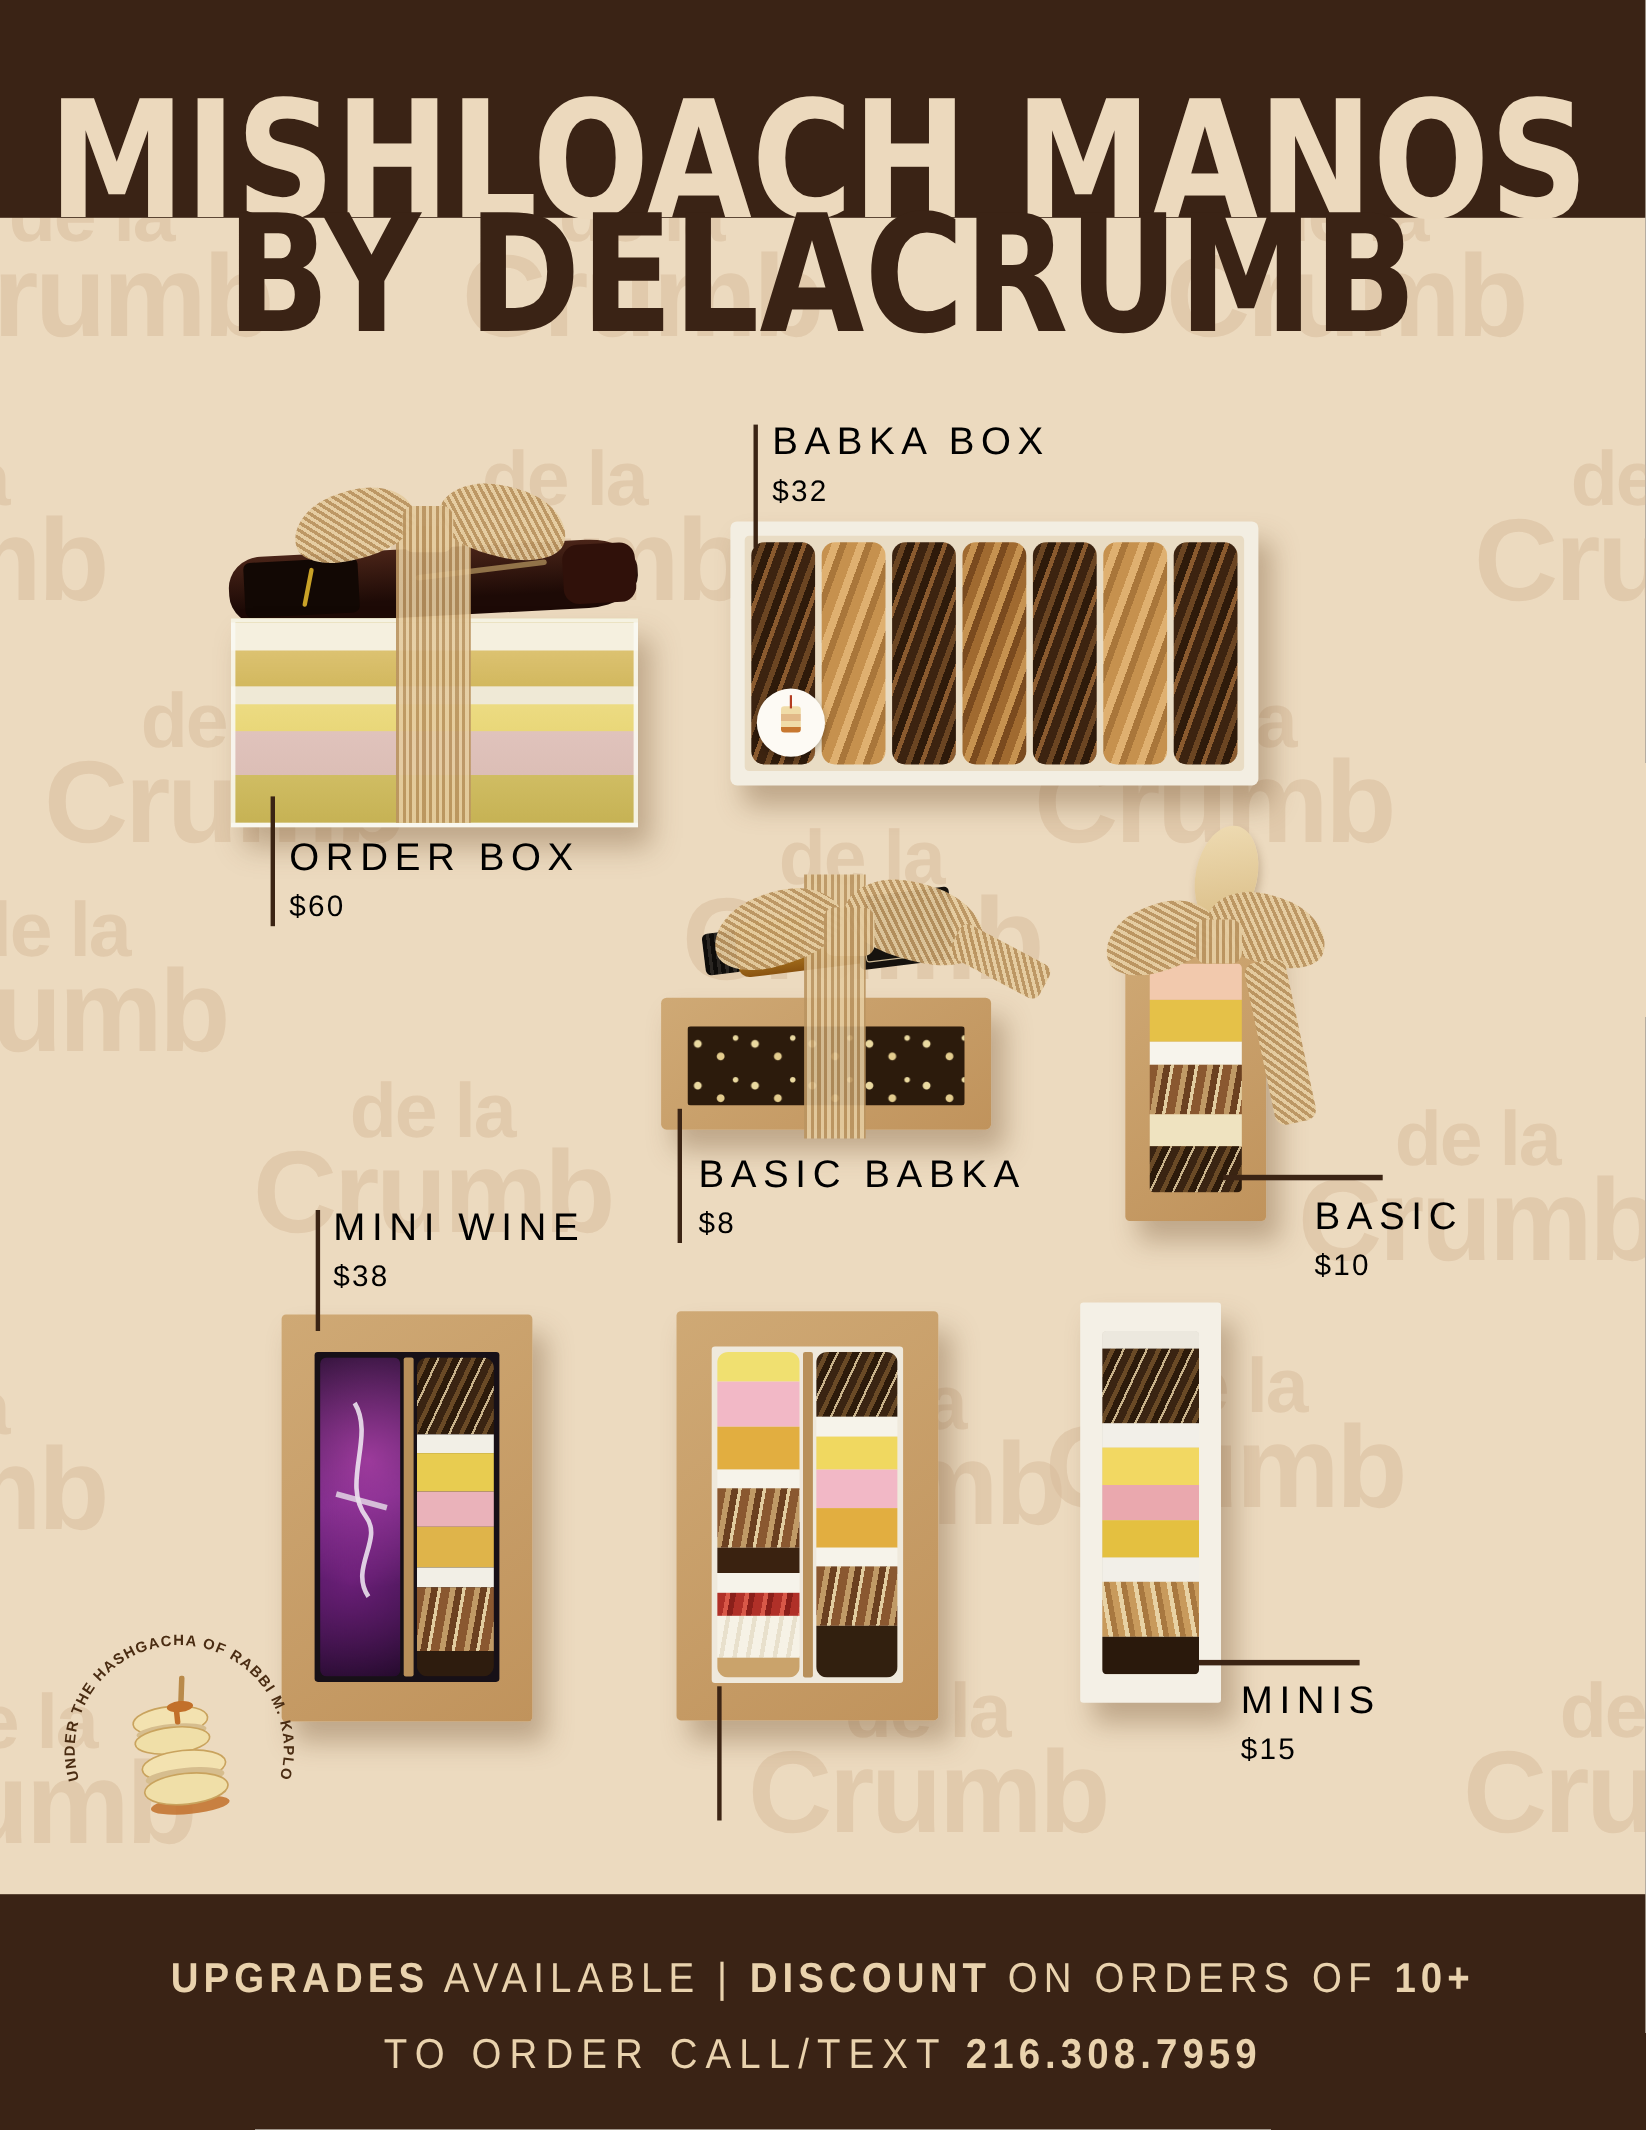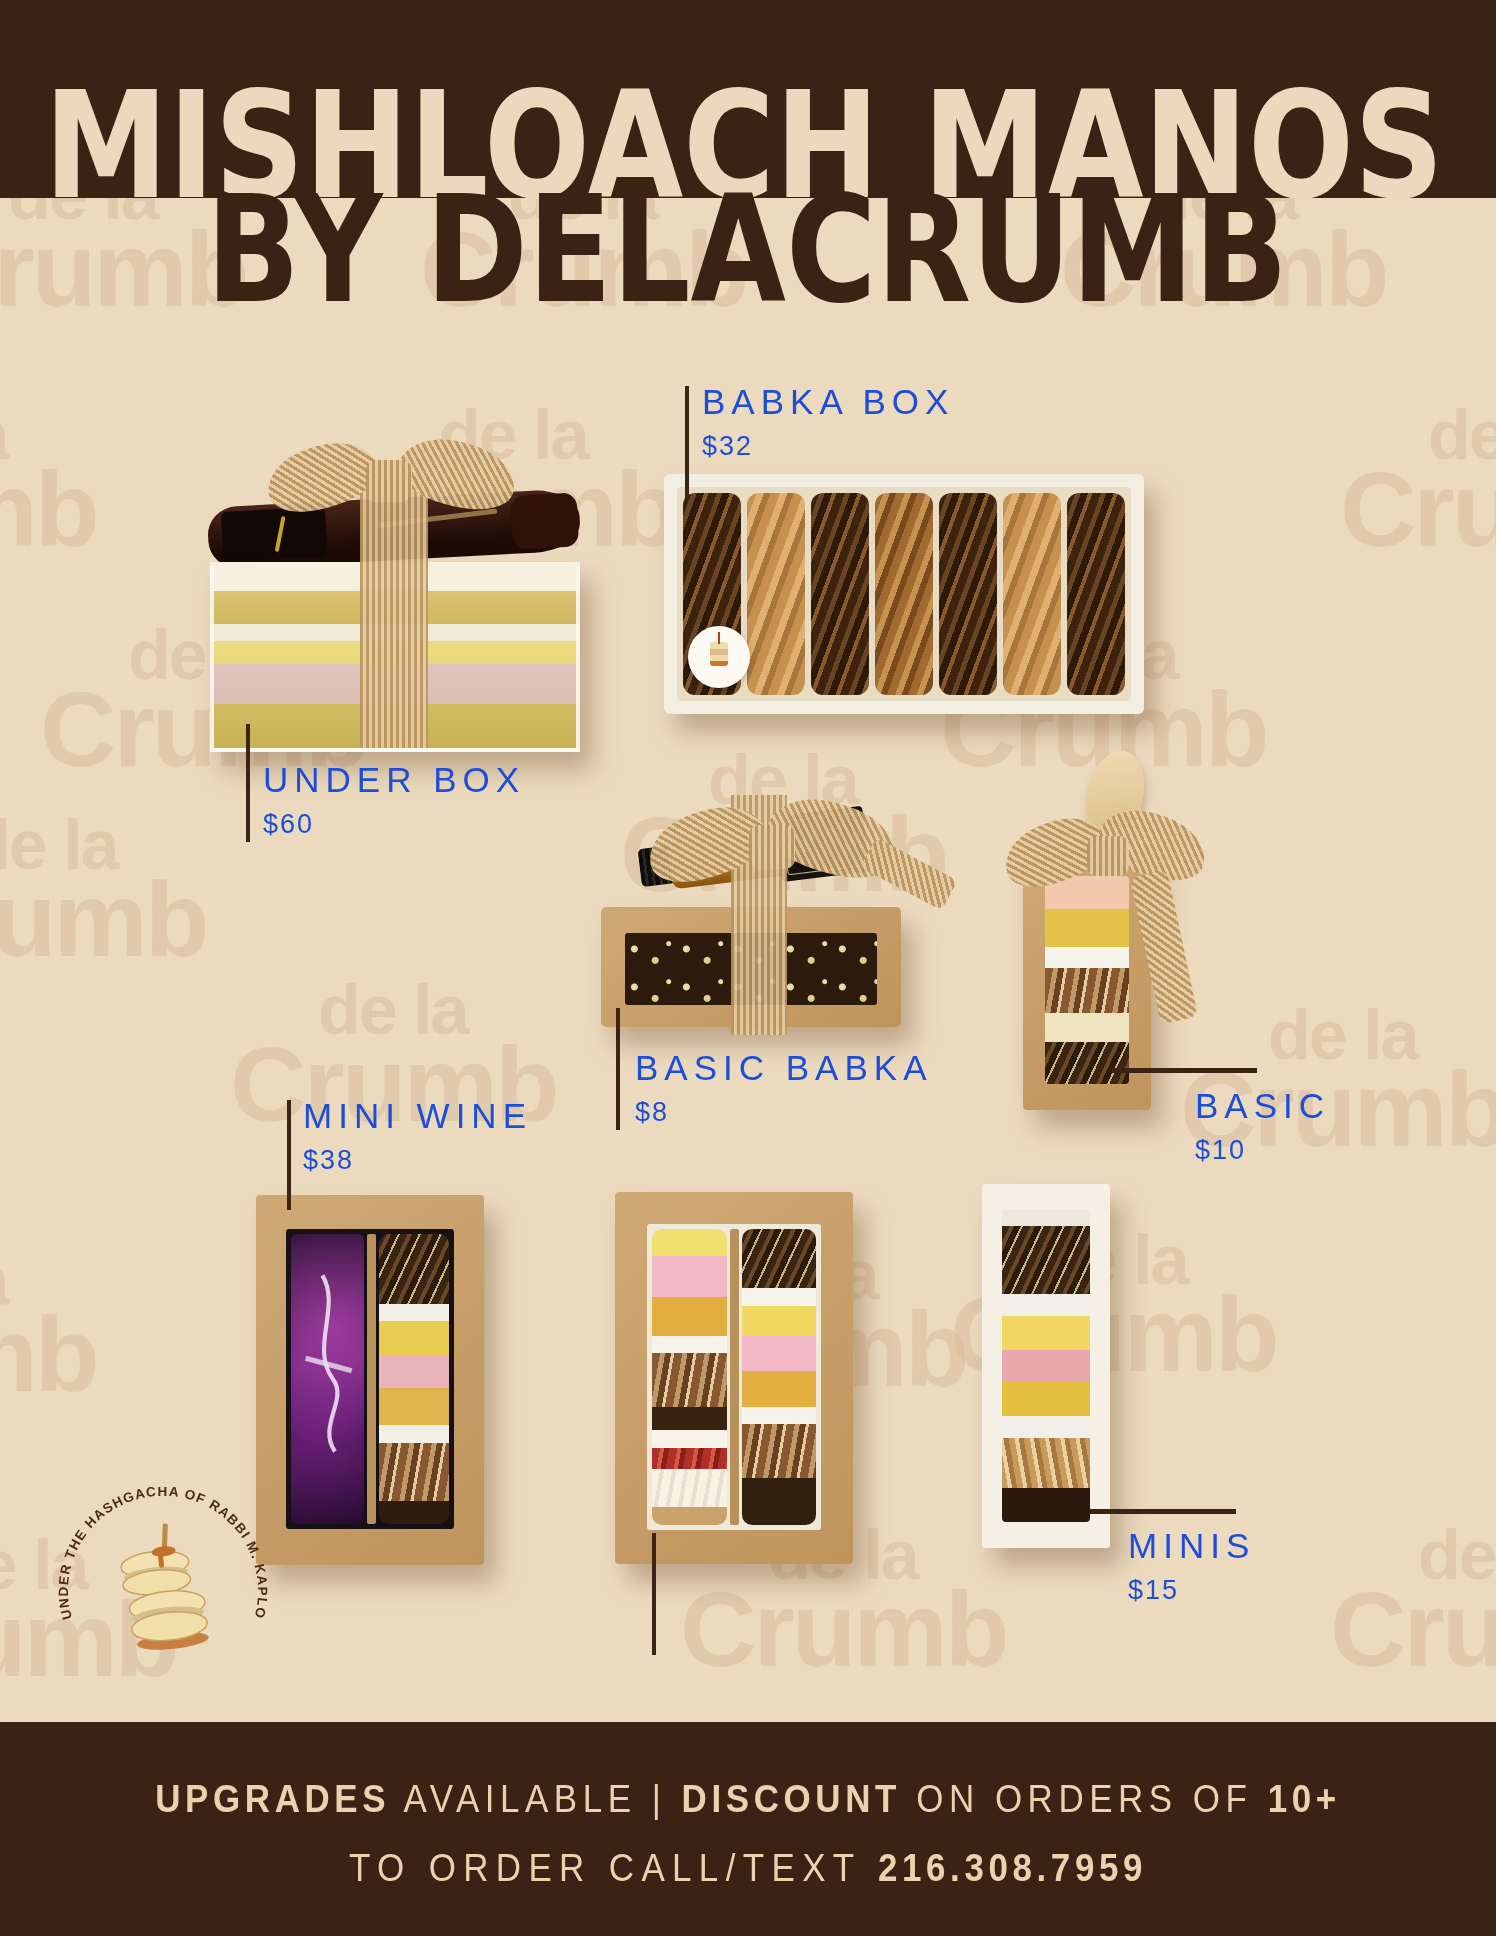--- a/index.html
+++ b/index.html
@@ -33,21 +33,21 @@
   .seg-jam{background:repeating-linear-gradient(100deg,#b03028 0 8px,#d85848 8px 12px,#8a1f1a 12px 17px);}
   .seg-cream{background:repeating-linear-gradient(100deg,#f6f2e6 0 8px,#e8e0cc 8px 12px);}
   .roll{flex:1;border-radius:12px;}
   .roll-dark{background:repeating-linear-gradient(110deg,#3c2310 0 8px,#6b4522 8px 13px,#2e1a0a 13px 20px,#8a5a2e 20px 24px);}
   .roll-light{background:repeating-linear-gradient(110deg,#c6914e 0 9px,#dfb070 9px 16px,#a9763a 16px 22px);}
   .roll-mid{background:repeating-linear-gradient(110deg,#a06a30 0 8px,#c69250 8px 14px,#7a4a1e 14px 20px);}
 
   
   .vline{position:absolute;width:4px;background:#3b2414;z-index:5;}
   .hline{position:absolute;height:5px;background:#3b2414;z-index:5;}
-  .plabel{position:absolute;z-index:5;color:#1d4ed8;}
+  .plabel{position:absolute;z-index:5;color:#000000;}
   .pname{font-size:35px;letter-spacing:6px;white-space:nowrap;}
   .pname .it{font-style:italic;}
   .pprice{font-size:27px;letter-spacing:2px;margin-top:9px;}
 
   
   .badge-svg{position:absolute;left:48px;top:1442px;z-index:5;}
   .badge-svg text{font-family:"Liberation Sans",sans-serif;}
 
   
   .footer{position:absolute;left:0;top:1722px;width:100%;height:214px;background:#3a2315;z-index:4;color:#e9d2ad;}
@@ -295,21 +295,21 @@
   </div>
 
   <div class="vline" style="left:685px;top:386px;height:112px"></div>
   <div class="plabel" style="left:702px;top:382px">
     <div class="pname">BABKA BOX</div>
     <div class="pprice">$32</div>
   </div>
 
   <div class="vline" style="left:246px;top:724px;height:118px"></div>
   <div class="plabel" style="left:263px;top:760px">
-    <div class="pname">UNDER BOX</div>
+    <div class="pname">ORDER BOX</div>
     <div class="pprice">$60</div>
   </div>
 
   <div class="vline" style="left:616px;top:1008px;height:122px"></div>
   <div class="plabel" style="left:635px;top:1048px">
     <div class="pname">BASIC BABKA</div>
     <div class="pprice">$8</div>
   </div>
 
   <div class="hline" style="left:1112px;top:1068px;width:145px"></div>

